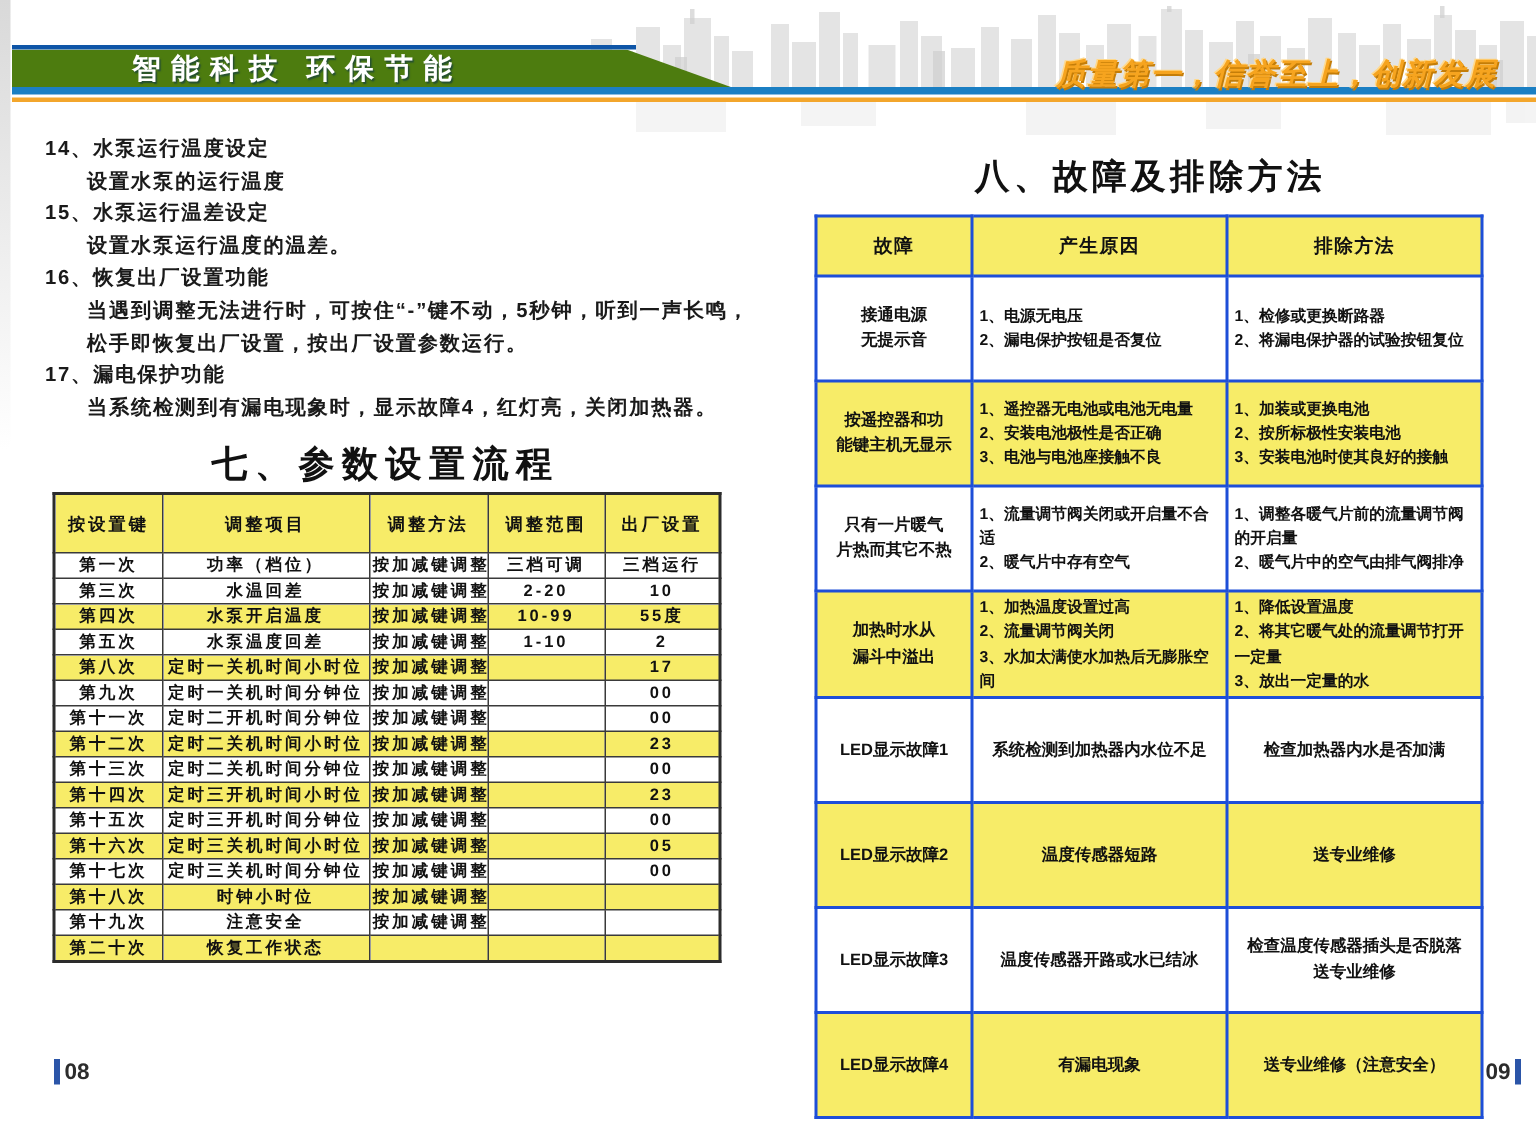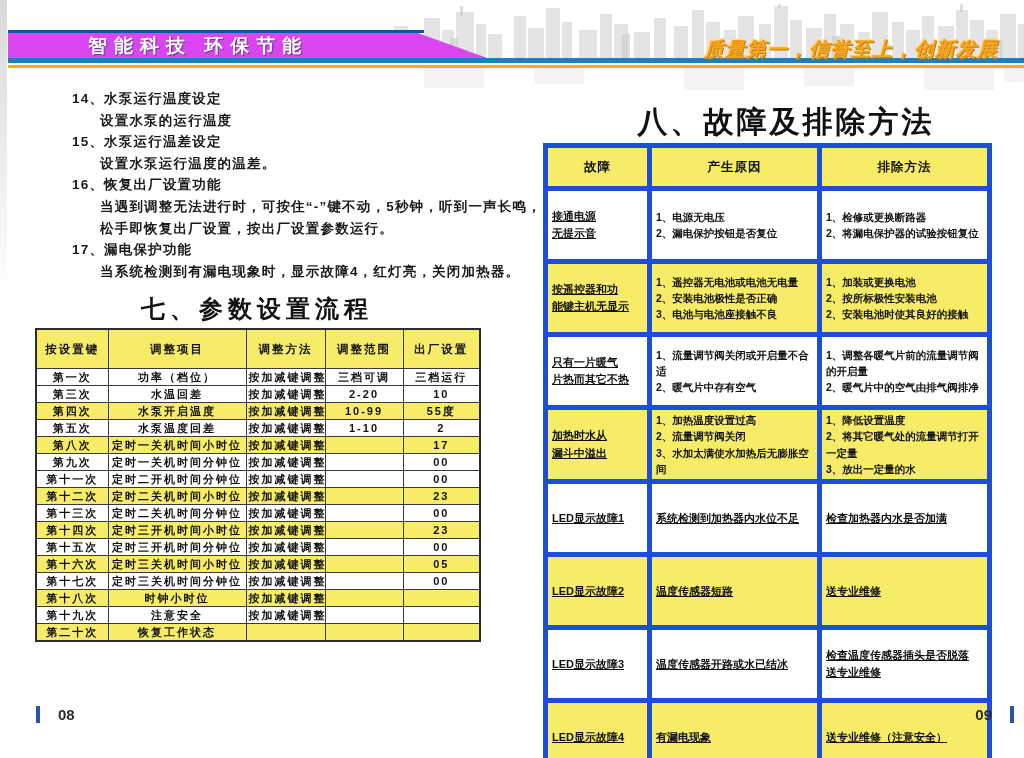--- a/index.html
+++ b/index.html
@@ -5,61 +5,61 @@
   html,body{margin:0;padding:0;background:#fff;}
   .stage{
     position:relative;width:1024px;height:758px;overflow:hidden;background:#fff;
     font-family:"Liberation Sans","DejaVu Sans",sans-serif;color:#111;
   }
   
   .edge-strip{position:absolute;left:0;top:0;width:7px;height:300px;
     background:linear-gradient(#d9d9d9,rgba(217,217,217,0));}
   .skyline{position:absolute;left:364px;top:4px;width:660px;height:88px;}
   .navy-line{position:absolute;left:8px;top:30px;width:416px;height:3px;background:#0e55a7;}
-  .banner{position:absolute;left:8px;top:33px;width:482px;height:26px;background:#d946ef;
+  .banner{position:absolute;left:8px;top:33px;width:482px;height:26px;background:#4d7c0f;
     clip-path:polygon(0 0,85% 0,100% 100%,0 100%);display:flex;align-items:center;}
   .banner-title{margin-left:80px;color:#fff;font-size:19px;font-weight:700;letter-spacing:7px;
     text-shadow:1px 1px 1px rgba(0,40,80,.55);white-space:nowrap;}
   .blue-line{position:absolute;left:8px;top:58px;width:1016px;height:5px;background:#1b7fc3;}
   .orange-line{position:absolute;left:8px;top:65px;width:1016px;height:3px;background:#f3a62c;}
   .slogan{position:absolute;left:704px;top:36px;width:320px;font-size:20px;font-weight:700;
     font-style:italic;color:#f6a41f;letter-spacing:1px;white-space:nowrap;z-index:5;
     text-shadow:1px 1px 0 #c47d08, -1px -1px 0 #ffd98d;}
   
   .intro{position:absolute;left:30px;top:88px;width:500px;font-size:13.5px;font-weight:700;
     letter-spacing:1.2px;color:#1a1a1a;}
-  .intro-line{line-height:21.6px;white-space:nowrap;margin-left:42px;}
+  .intro-line{line-height:21.6px;white-space:nowrap;}
   .intro-line.indent{padding-left:28px;}
   
   .sec-title{position:absolute;font-weight:700;color:#111;text-align:center;white-space:nowrap;}
   .left-title{left:35px;width:444px;top:293px;font-size:24px;letter-spacing:5px;}
-  .right-title{left:564px;width:444px;top:102px;font-size:30px;letter-spacing:3px;}
+  .right-title{left:545px;width:444px;top:102px;font-size:23px;letter-spacing:3px;}
   
   table{border-collapse:collapse;table-layout:fixed;}
   .ltable{position:absolute;left:35px;top:328px;width:444px;font-size:11px;font-weight:700;}
   .ltable th,.ltable td{border:1px solid #3a3a3a;text-align:center;vertical-align:middle;
     padding:0 2px;letter-spacing:2px;overflow:hidden;white-space:nowrap;}
   .ltable thead th{height:38px;font-size:11.5px;}
   .ltable tbody td{height:16px;line-height:15px;}
   .ltable{border:2px solid #2c2c2c;}
   
   .rtable{position:absolute;left:543px;top:143px;width:444px;font-weight:700;}
-  .rtable th,.rtable td{border:5px solid #1d4ed8;vertical-align:middle;padding:2px 4px;}
+  .rtable th,.rtable td{border:2px solid #1d4ed8;vertical-align:middle;padding:2px 4px;}
   .rtable thead th{height:34px;font-size:12.5px;text-align:center;letter-spacing:1px;}
   .rtable tbody td{height:64px;font-size:11px;}
   .cell-lines{display:flex;flex-direction:column;justify-content:center;}
-  .cell-lines.center{align-items:flex-start;text-align:center;text-decoration:underline;}
+  .cell-lines.center{align-items:center;text-align:center;}
   .cell-lines.left{align-items:flex-start;text-align:left;font-size:10.5px;}
   .cell-lines div{line-height:1.55;}
   
   .hl{background:#f7ec68;}
   .plain{background:#fff;}
   
   .footer{position:absolute;top:706px;font-size:15px;font-weight:700;color:#2c2c2c;
-    display:flex;align-items:center;gap:18px;}
+    display:flex;align-items:center;gap:3px;}
   .footer-left{left:36px;}
   .footer-right{right:10px;}
   .pagebar{display:inline-block;width:4px;height:17px;background:#2b55a8;}
 </style>
 </head>
 <body>
 
 <div class="stage">
 
   <div class="edge-strip"></div>
@@ -328,21 +328,21 @@
             <div class="cell-lines left">
               <div>1、遥控器无电池或电池无电量</div>
               <div>2、安装电池极性是否正确</div>
               <div>3、电池与电池座接触不良</div>
             </div>
           </td>
           <td>
             <div class="cell-lines left">
               <div>1、加装或更换电池</div>
               <div>2、按所标极性安装电池</div>
-              <div>2、安装电池时使其良好的接触</div>
+              <div>3、安装电池时使其良好的接触</div>
             </div>
           </td>
         </tr>
         <tr class="plain">
           <td>
             <div class="cell-lines center">
               <div>只有一片暖气</div>
               <div>片热而其它不热</div>
             </div>
           </td>

